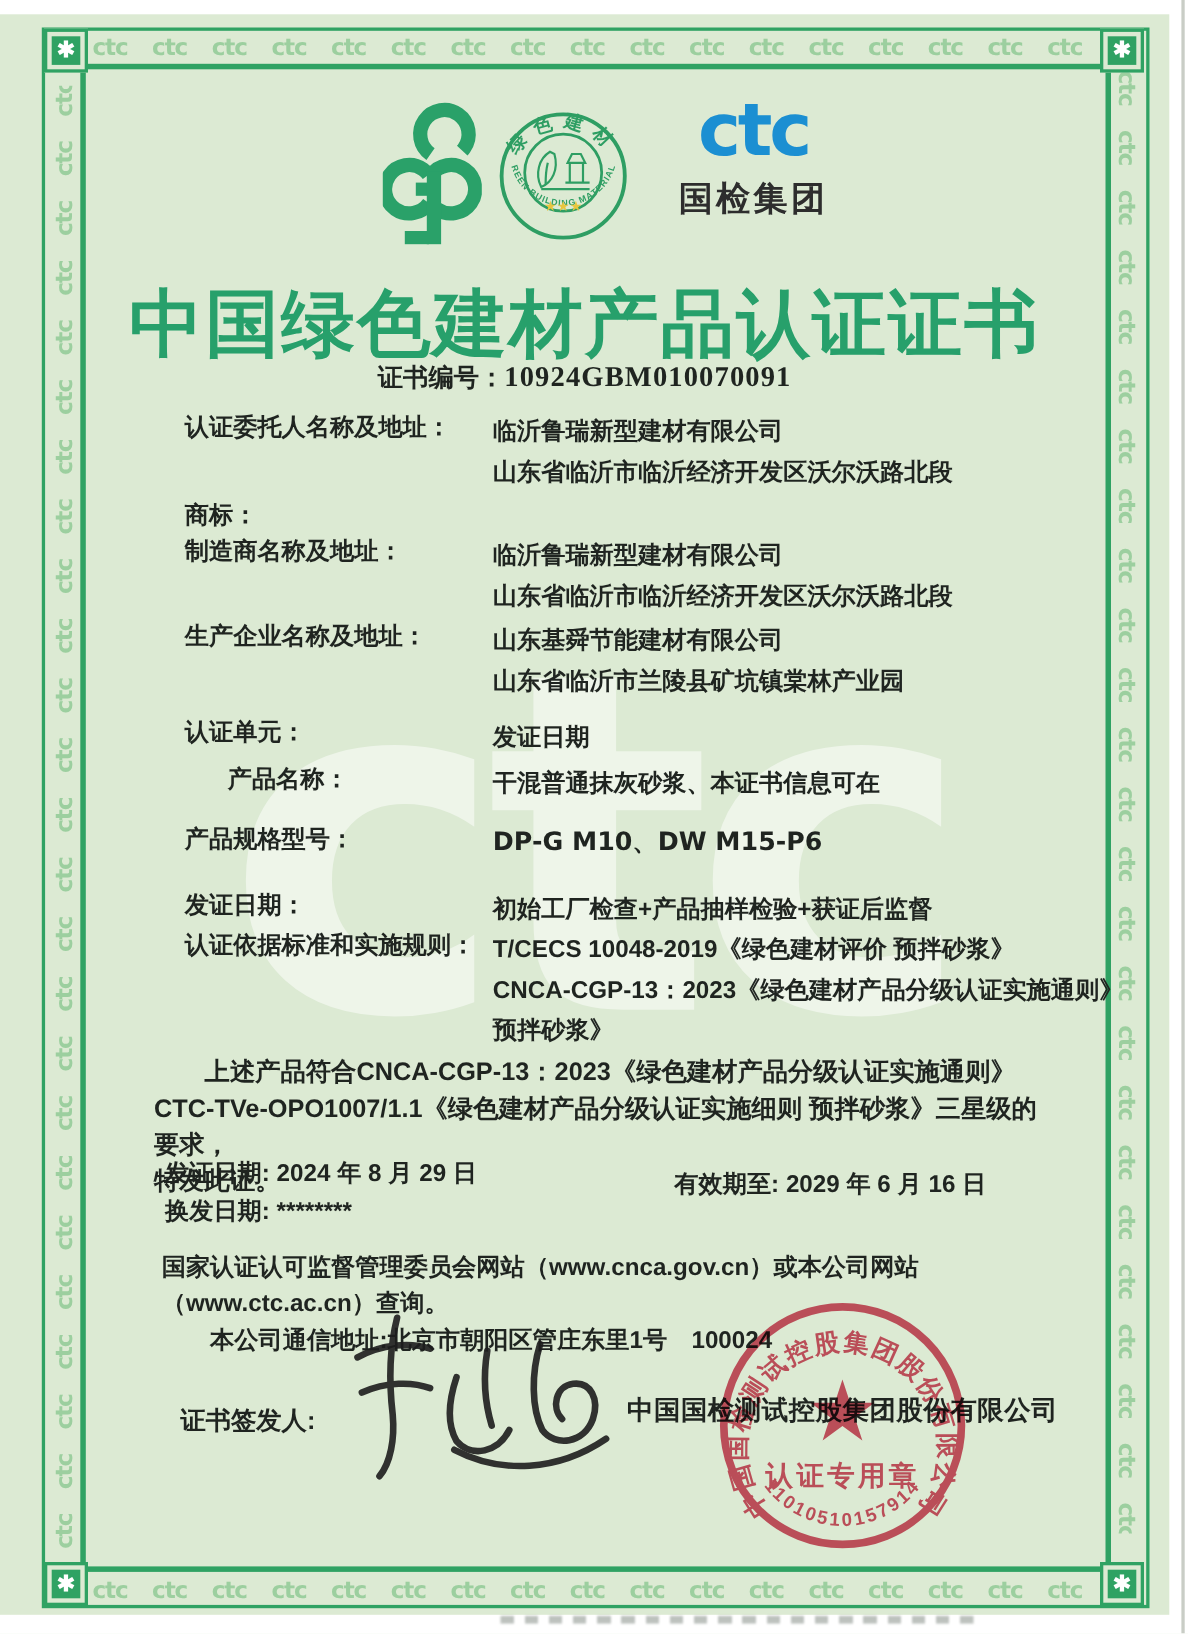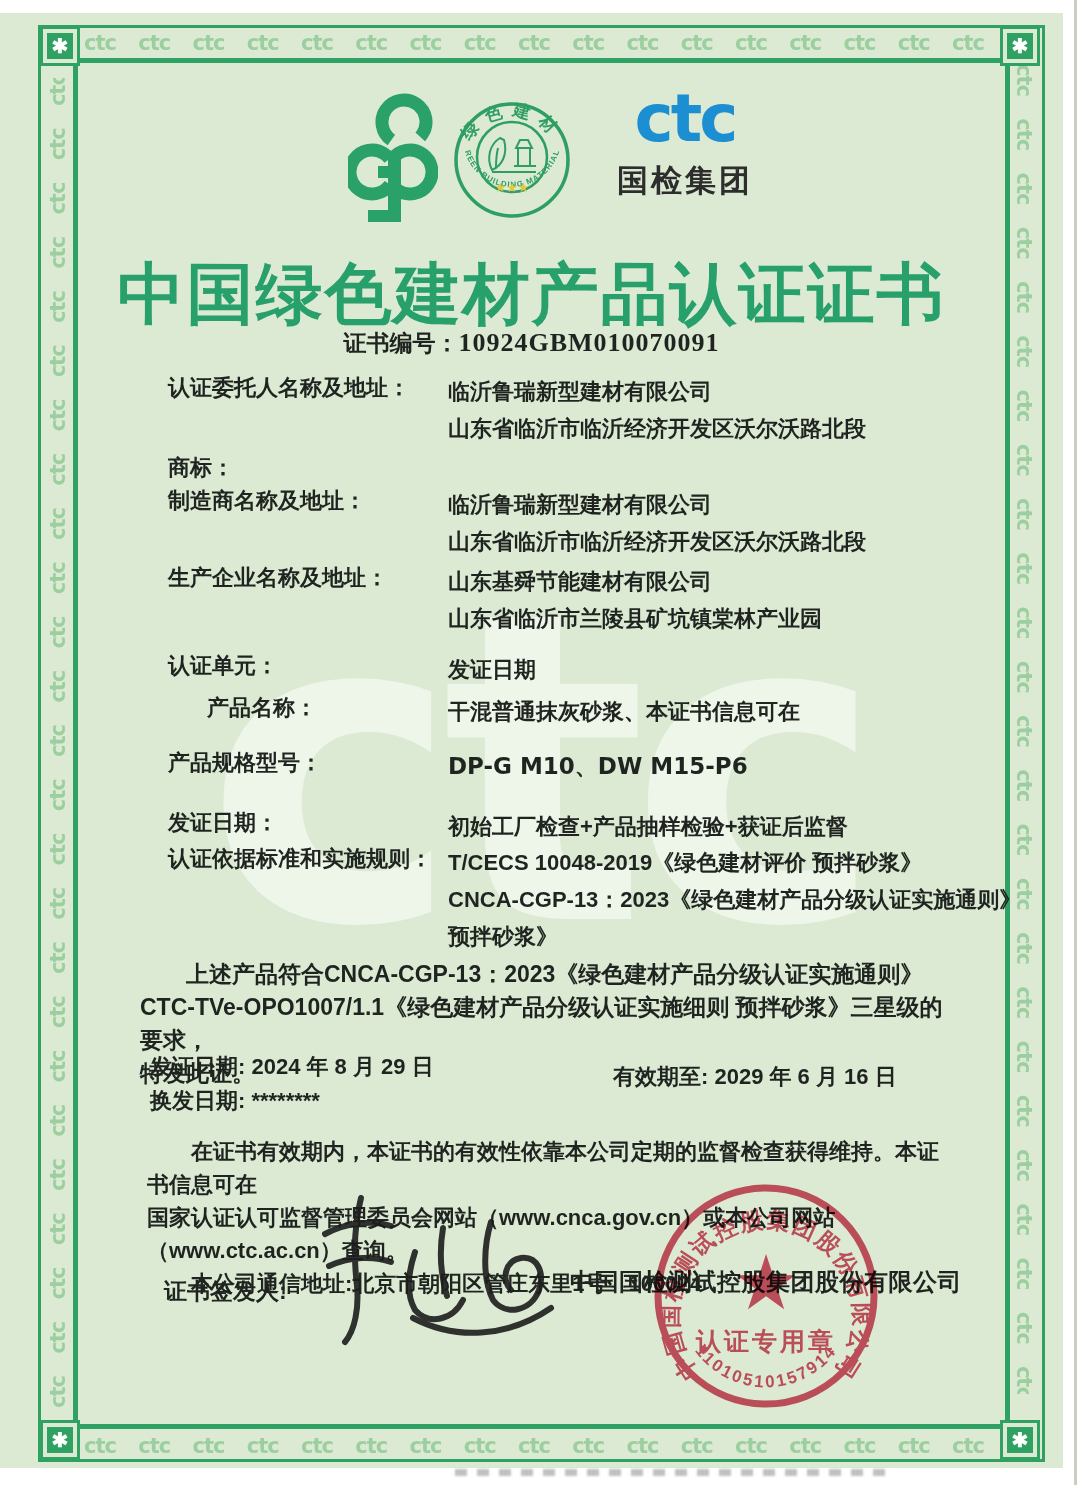--- a/index.html
+++ b/index.html
@@ -207,21 +207,20 @@
     <div class="c1">上述产品符合CNCA-CGP-13：2023《绿色建材产品分级认证实施通则》</div>
     <div>CTC-TVe-OPO1007/1.1《绿色建材产品分级认证实施细则 预拌砂浆》三星级的要求，</div>
     <div>特发此证。</div>
   </div>
 
   <div class="date-issue">发证日期: 2024 年 8 月 29 日</div>
   <div class="date-reissue">换发日期: ********</div>
   <div class="date-valid">有效期至: 2029 年 6 月 16 日</div>
 
   <div class="footer-para">
-    <div class="ind">在证书有效期内，本证书的有效性依靠本公司定期的监督检查获得维持。本证书信息可在</div>
     <div>国家认证认可监督管理委员会网站（www.cnca.gov.cn）或本公司网站（www.ctc.ac.cn）查询。</div>
     <div class="ind">本公司通信地址:北京市朝阳区管庄东里1号　100024</div>
   </div>
 
   <div class="signer-label">证书签发人:</div>
   <div class="issuer-company">中国国检测试控股集团股份有限公司</div>
 
   <div class="signature">
     <svg width="290" height="160" viewBox="0 0 290 160">
       <g fill="none" stroke="#1d1d1d" stroke-width="6" stroke-linecap="round" opacity="0.9">

